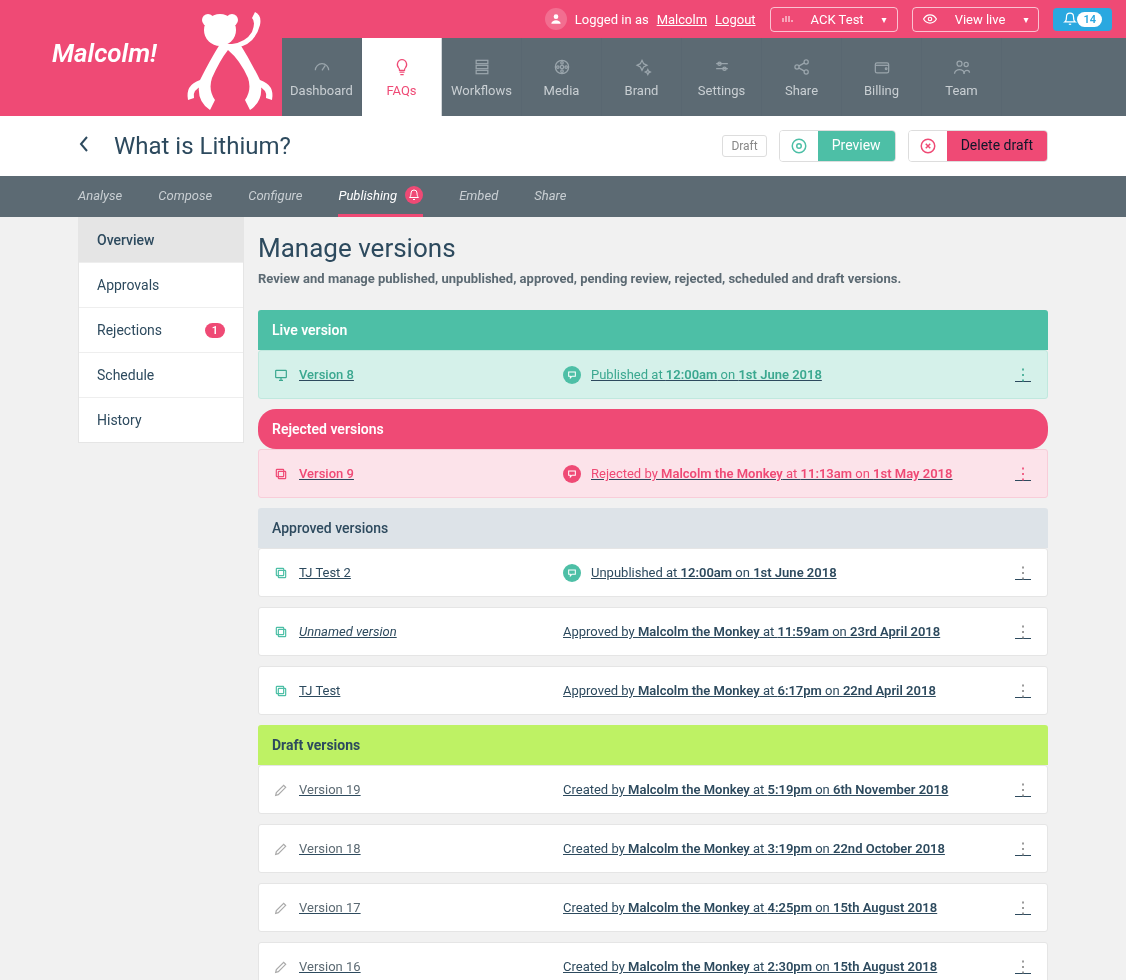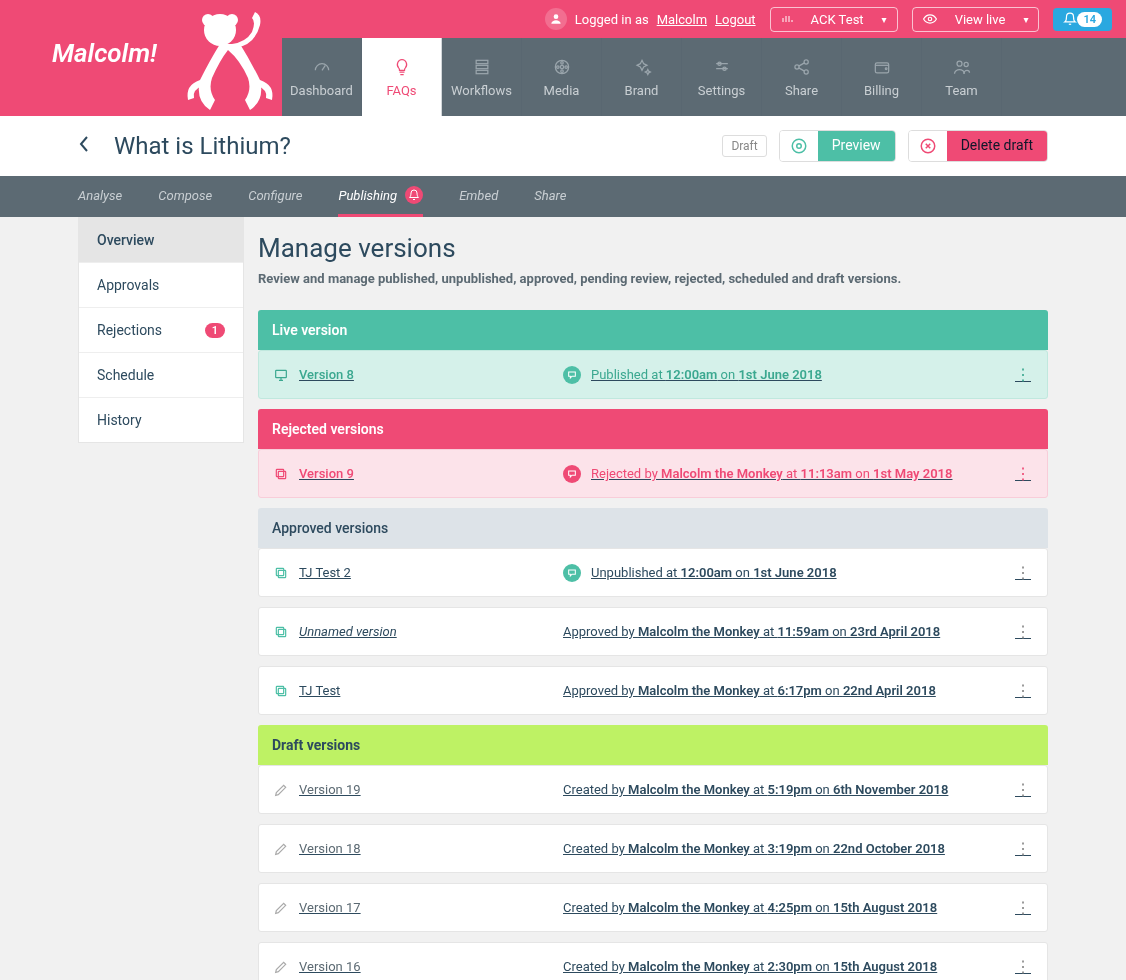--- a/index.html
+++ b/index.html
@@ -53,21 +53,21 @@
 .sidebar .sitem:last-child { border-bottom: none; }
 .sidebar .sitem.active { background: #e5e5e5; font-weight: 500; }
 .sidebar .rbadge { background: #ef4a75; color: #fff; border-radius: 10px; font-size: 11px; padding: 1px 7px; font-weight: 600; }
 
 .main { flex: 1; padding-top: 16px; }
 .main h2 { font-size: 26px; font-weight: 400; color: #2d4a5e; margin-bottom: 8px; }
 .main .sub { font-size: 13px; color: #5c6a73; margin-bottom: 24px; font-weight: bold; }
 
 .section-head { padding: 12px 14px; border-radius: 3px 3px 0 0; font-weight: 600; font-size: 14px; }
 .section-head.live { background: #4dbfa6; color: #fff; }
-.section-head.rejected { background: #ef4a75; color: #fff; }
+.section-head.rejected { background: #ef4a75; color: #fff; border-radius: 18px; }
 .section-head.approved { background: #dde3e8; color: #2d4a5e; font-weight: 500; }
 .section-head.draft { background: #bef264; color: #2d4a5e; font-weight: 700; }
 
 .vrow { padding: 14px; display: flex; align-items: center; border: 1px solid #e5e5e5; border-radius: 3px; margin-bottom: 10px; background: #fff; font-size: 13px; text-decoration: underline; }
 .vrow.livebg { background: #d5f1ea; border-color: #c0e8de; }
 .vrow.rejbg { background: #fce3ea; border-color: #f8cdd9; }
 .vrow .vname { width: 290px; display: flex; align-items: center; gap: 10px; }
 .vrow .vname.live { color: #3ba890; font-weight: 500; }
 .vrow .vname.rej { color: #ef4a75; font-weight: 500; }
 .vrow .vname.appr { color: #2d4a5e; }

